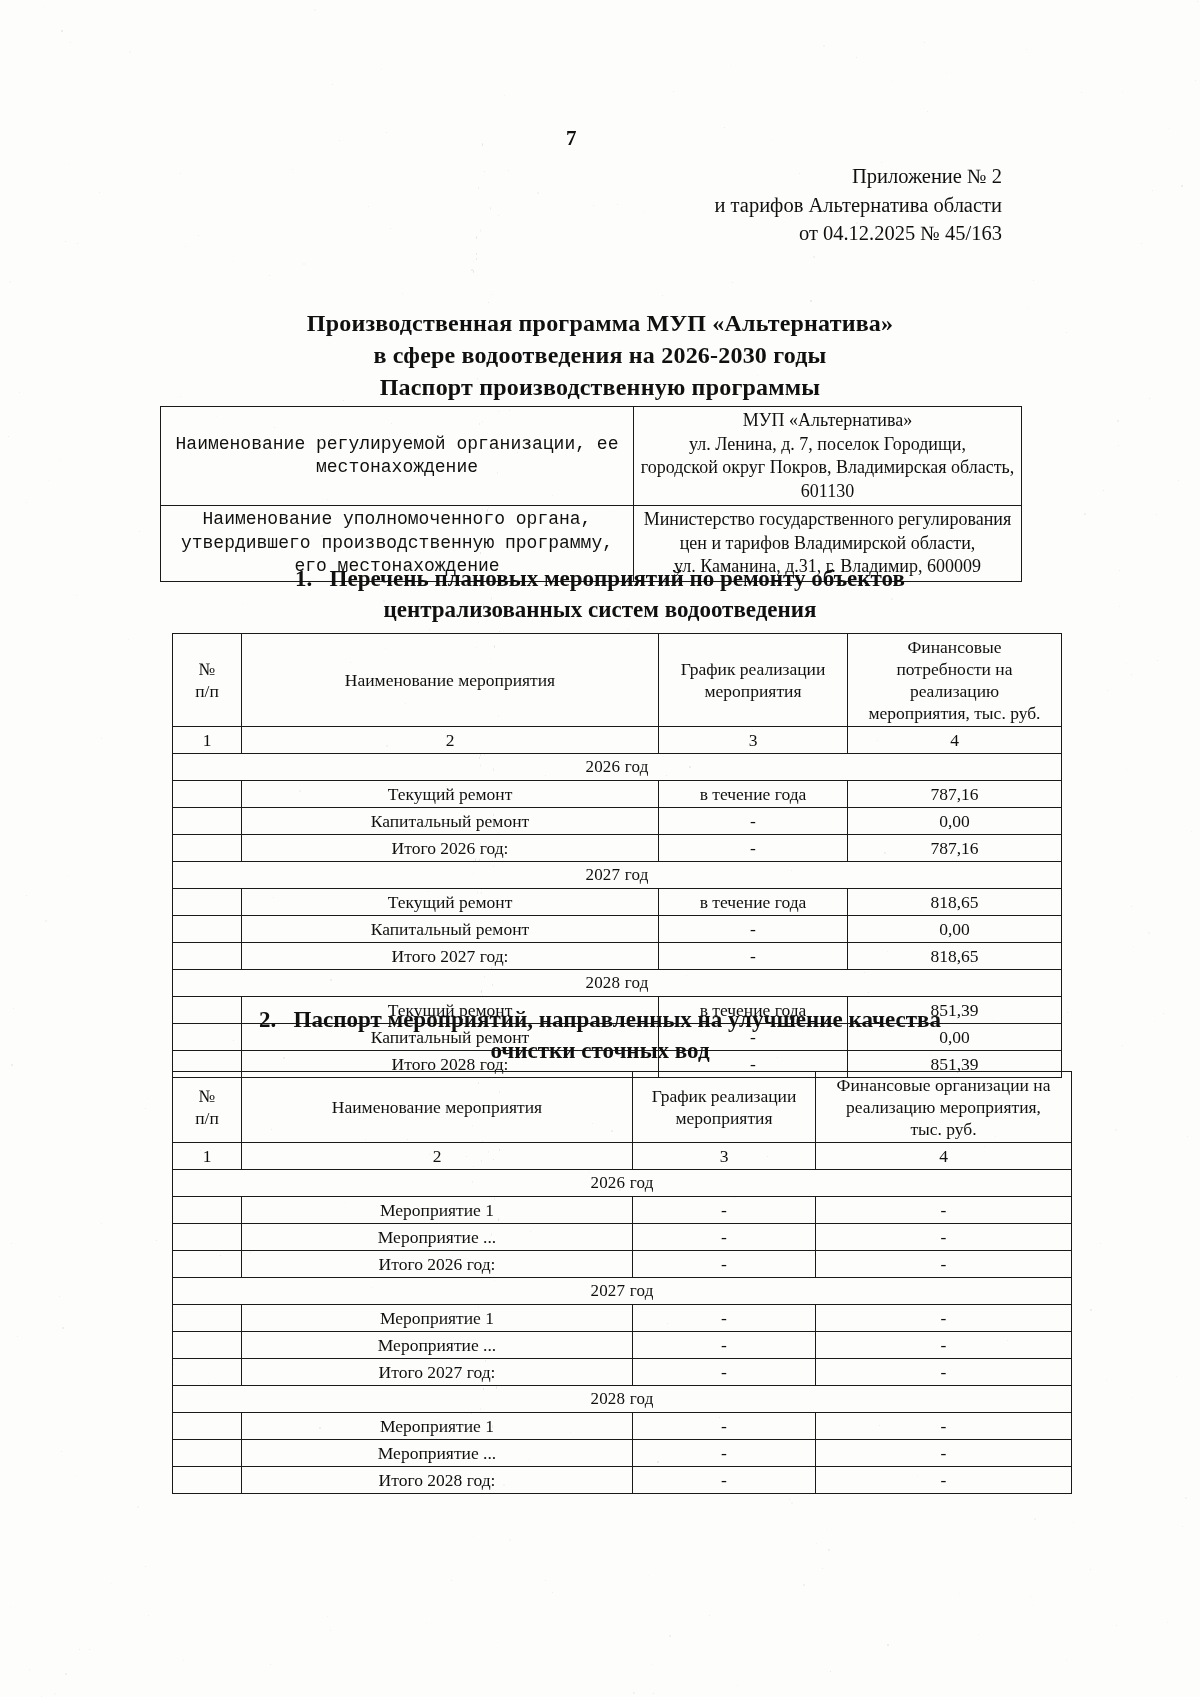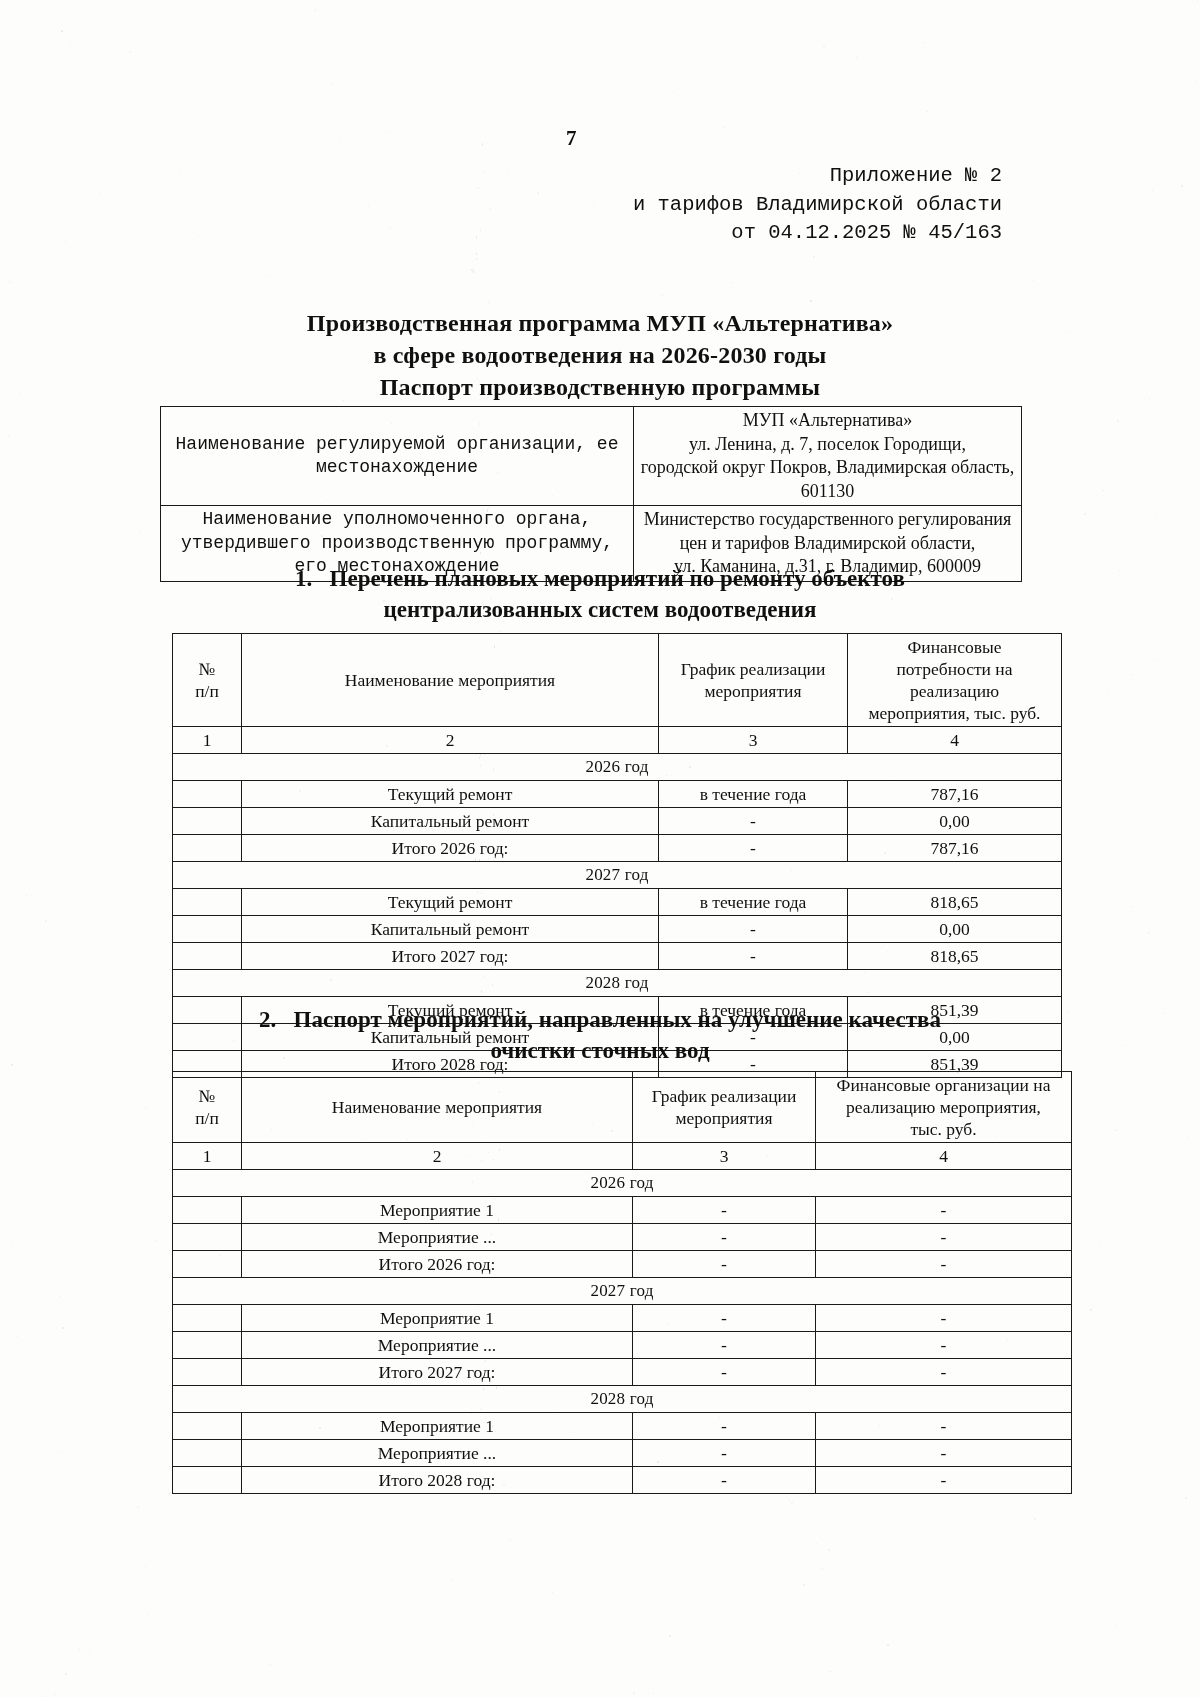--- a/index.html
+++ b/index.html
@@ -46,21 +46,20 @@
     letter-spacing: .5px;
   }
   .appendix {
     position: absolute;
     right: 198px;
     top: 162px;
     text-align: right;
     font-size: 20.5px;
     line-height: 28.5px;
     white-space: nowrap;
-    font-family: Liberation Mono, monospace;
   }
   .appendix div { white-space: nowrap; }
 
   .doc-title {
     position: absolute;
     left: 0;
     top: 307px;
     width: 1200px;
     text-align: center;
     font-size: 24px;
@@ -544,21 +543,21 @@
       <span class="spk" style="left:481px;top:1160px;width:1px;height:2px;opacity:0.34"></span>
       <span class="spk" style="left:485px;top:1360px;width:1px;height:2px;opacity:0.41"></span>
     </div>
 
   <div class="content">
 
     <div class="page-number">7</div>
 
     <div class="appendix">
       <div>Приложение № 2</div>
-      <div>и тарифов Владимирской области</div>
+      <div>и тарифов Альтернатива области</div>
       <div>от 04.12.2025 № 45/163</div>
     </div>
 
     <div class="doc-title">
       <div>Производственная программа МУП «Альтернатива»</div>
       <div>в сфере водоотведения на 2026-2030 годы</div>
       <div>Паспорт производственную программы</div>
     </div>
 
     <table class="doc" id="passport">

